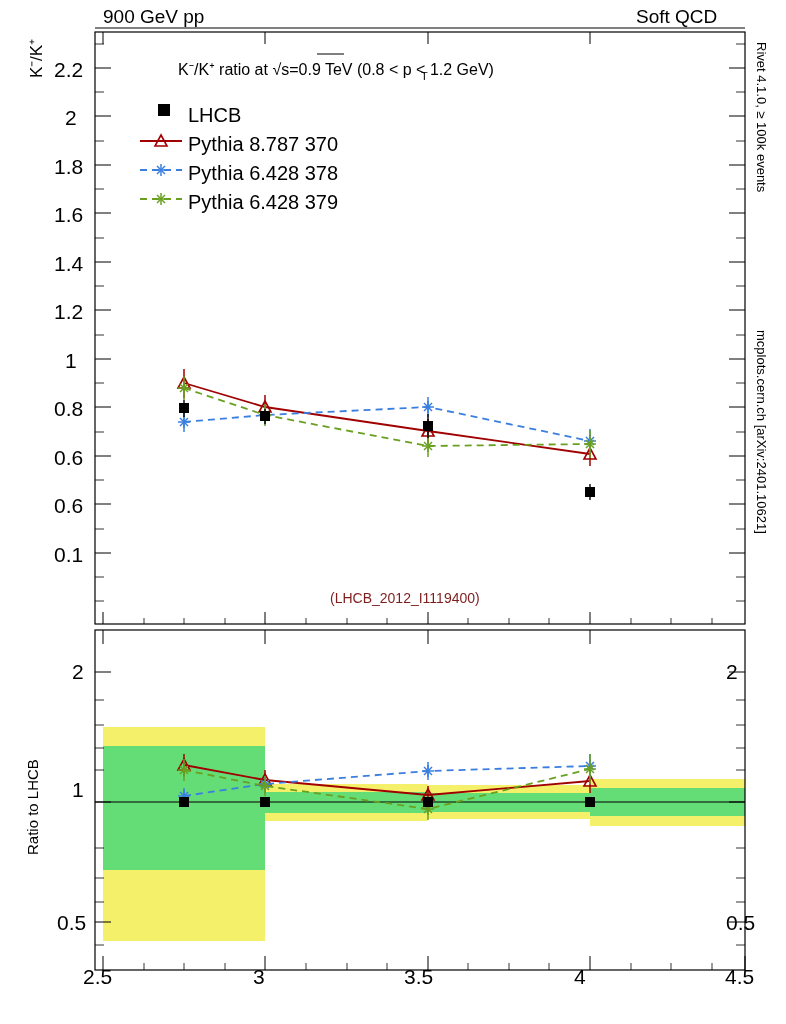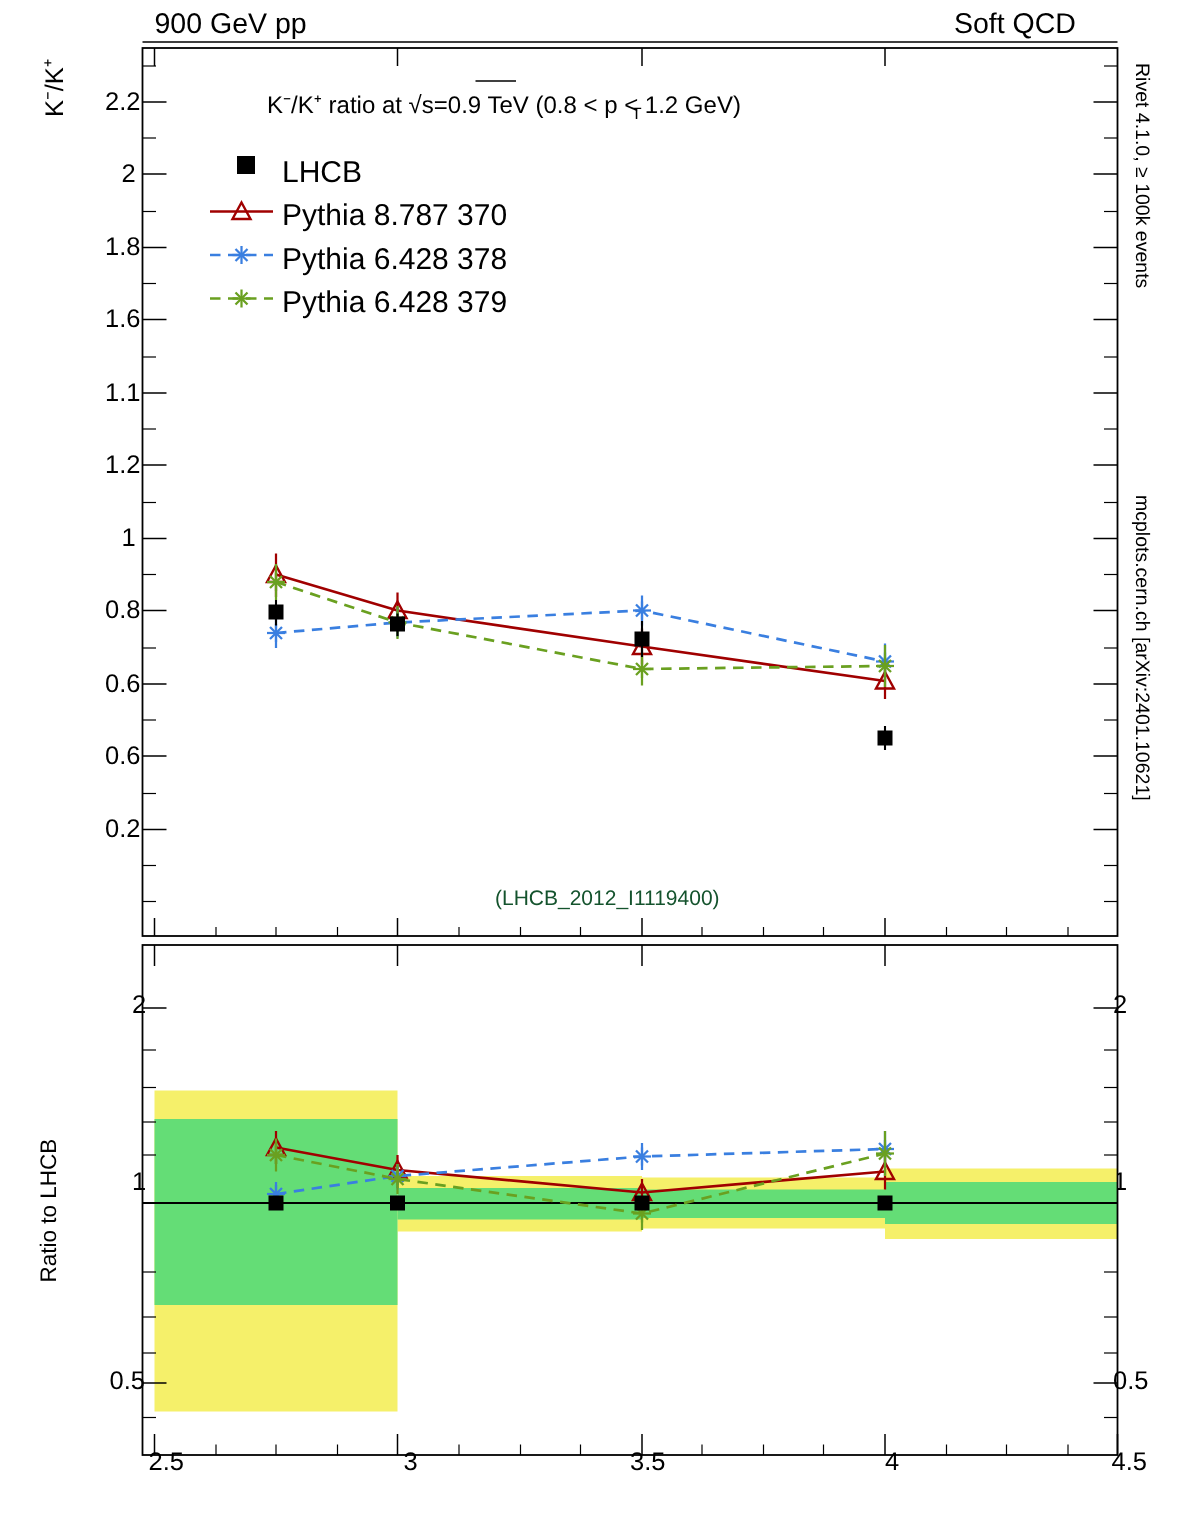--- a/index.html
+++ b/index.html
@@ -2,21 +2,21 @@
 <html><head>
 <meta charset="utf-8">
 <style>
   html,body{margin:0;padding:0;background:#ffffff;}
   body{width:786px;height:1024px;font-family:"Liberation Sans",sans-serif;color:#000;}
   #root{position:relative;width:786px;height:998px;overflow:hidden;}
 
   .txt{position:absolute;white-space:nowrap;}
   .hdr{font-size:19px;}
   .axlabel{font-size:17px;}
-  .tick{font-size:17px;margin-left:16px;}
+  .tick{font-size:21px;}
   .small{font-size:13px;}
 
   svg{position:absolute;left:0;top:0;overflow:visible;}
 
   .rot{transform-origin:0 0;}
 
   .legend-text{font-size:20px;}
 </style>
 </head>
 <body>
@@ -31,38 +31,38 @@
 
   <div class="txt axlabel rot" style="left:24px;top:78px;transform:rotate(-90deg);">K⁻/K⁺</div>
 
   <div class="txt" style="left:24px;top:855px;font-size:15px;transform:rotate(-90deg);transform-origin:0 0;">Ratio to LHCB</div>
 
   <div class="txt axlabel" style="left:742px;top:995px;font-style:italic;">η</div>
 
   <div class="txt" style="left:178px;top:58px;font-size:16px;">K⁻/K⁺ ratio at √s=0.9 TeV (0.8 &lt; p  &lt; 1.2 GeV)</div>
   <div class="txt" style="left:421px;top:70px;font-size:11px;">T</div>
 
-  <div class="txt" style="left:330px;top:590px;font-size:14px;color:#14532d;">(LHCB_2012_I1119400)</div>
+  <div class="txt" style="left:330px;top:590px;font-size:14px;color:#7f1d1d;">(LHCB_2012_I1119400)</div>
 
   <div class="txt legend-text" style="left:188px;top:104px;">LHCB</div>
   <div class="txt legend-text" style="left:188px;top:133px;">Pythia 8.787 370</div>
   <div class="txt legend-text" style="left:188px;top:162px;text-align:right;">Pythia 6.428 378</div>
   <div class="txt legend-text" style="left:188px;top:191px;">Pythia 6.428 379</div>
 
   <div class="txt tick" style="left:54px;top:58px;">2.2</div>
   <div class="txt tick" style="left:65px;top:106px;">2</div>
   <div class="txt tick" style="left:54px;top:155px;">1.8</div>
   <div class="txt tick" style="left:54px;top:203px;">1.6</div>
-  <div class="txt tick" style="left:54px;top:252px;">1.1</div>
+  <div class="txt tick" style="left:54px;top:252px;">1.4</div>
   <div class="txt tick" style="left:54px;top:300px;">1.2</div>
   <div class="txt tick" style="left:65px;top:349px;">1</div>
   <div class="txt tick" style="left:54px;top:397px;">0.8</div>
   <div class="txt tick" style="left:54px;top:446px;">0.6</div>
   <div class="txt tick" style="left:54px;top:494px;">0.6</div>
-  <div class="txt tick" style="left:54px;top:543px;">0.2</div>
+  <div class="txt tick" style="left:54px;top:543px;">0.1</div>
 
   <div class="txt tick" style="left:72px;top:660px;">2</div>
   <div class="txt tick" style="left:72px;top:778px;">1</div>
   <div class="txt tick" style="left:57px;top:911px;">0.5</div>
 
   <div class="txt tick" style="left:726px;top:660px;">2</div>
   <div class="txt tick" style="left:726px;top:778px;">1</div>
   <div class="txt tick" style="left:726px;top:911px;">0.5</div>
 
   <div class="txt tick" style="left:83px;top:965px;">2.5</div>

